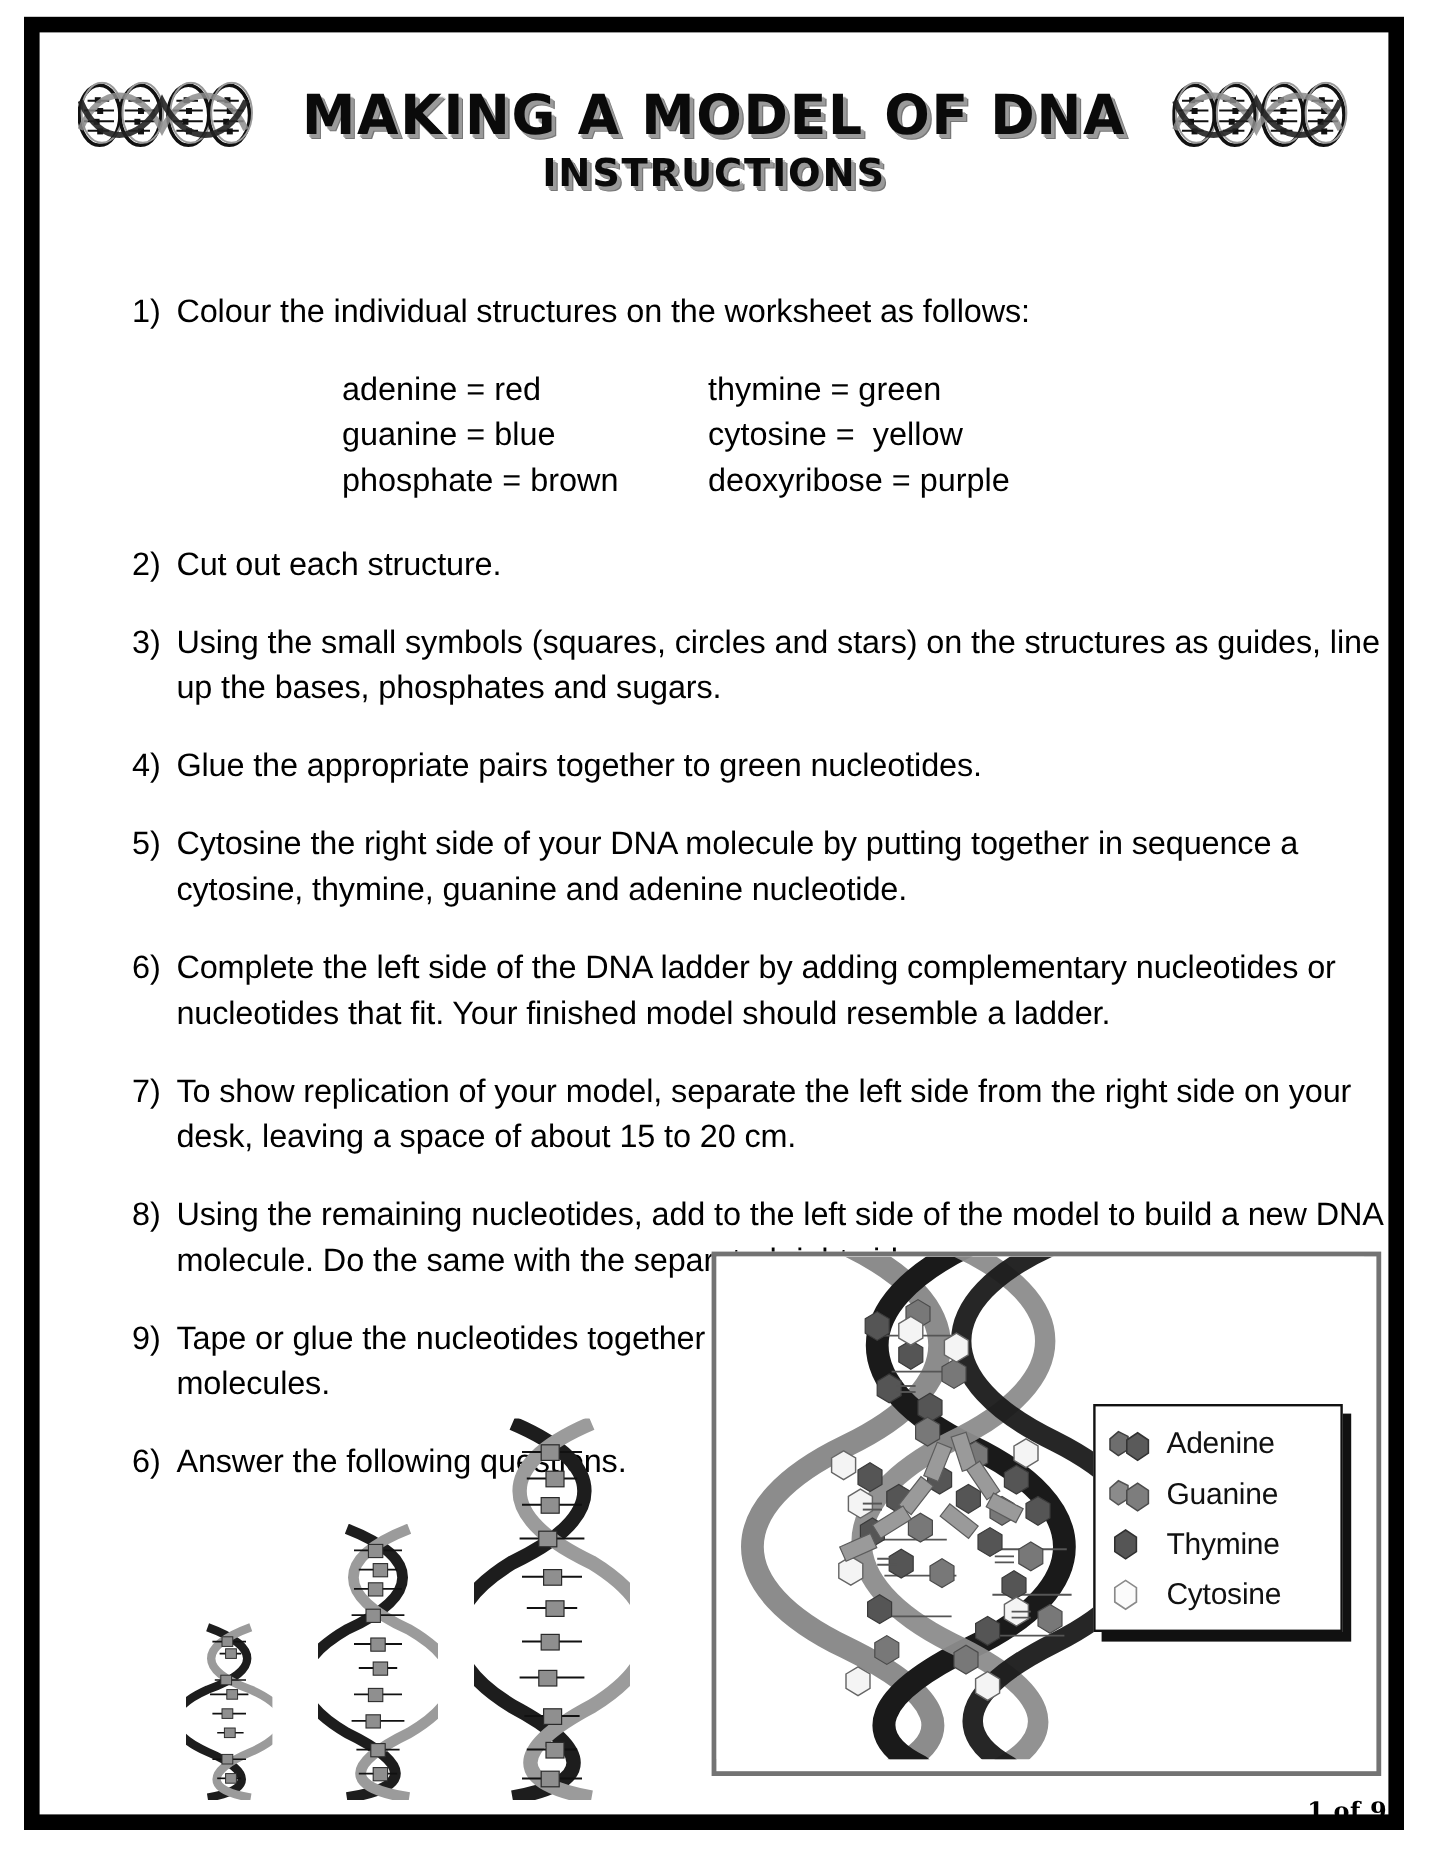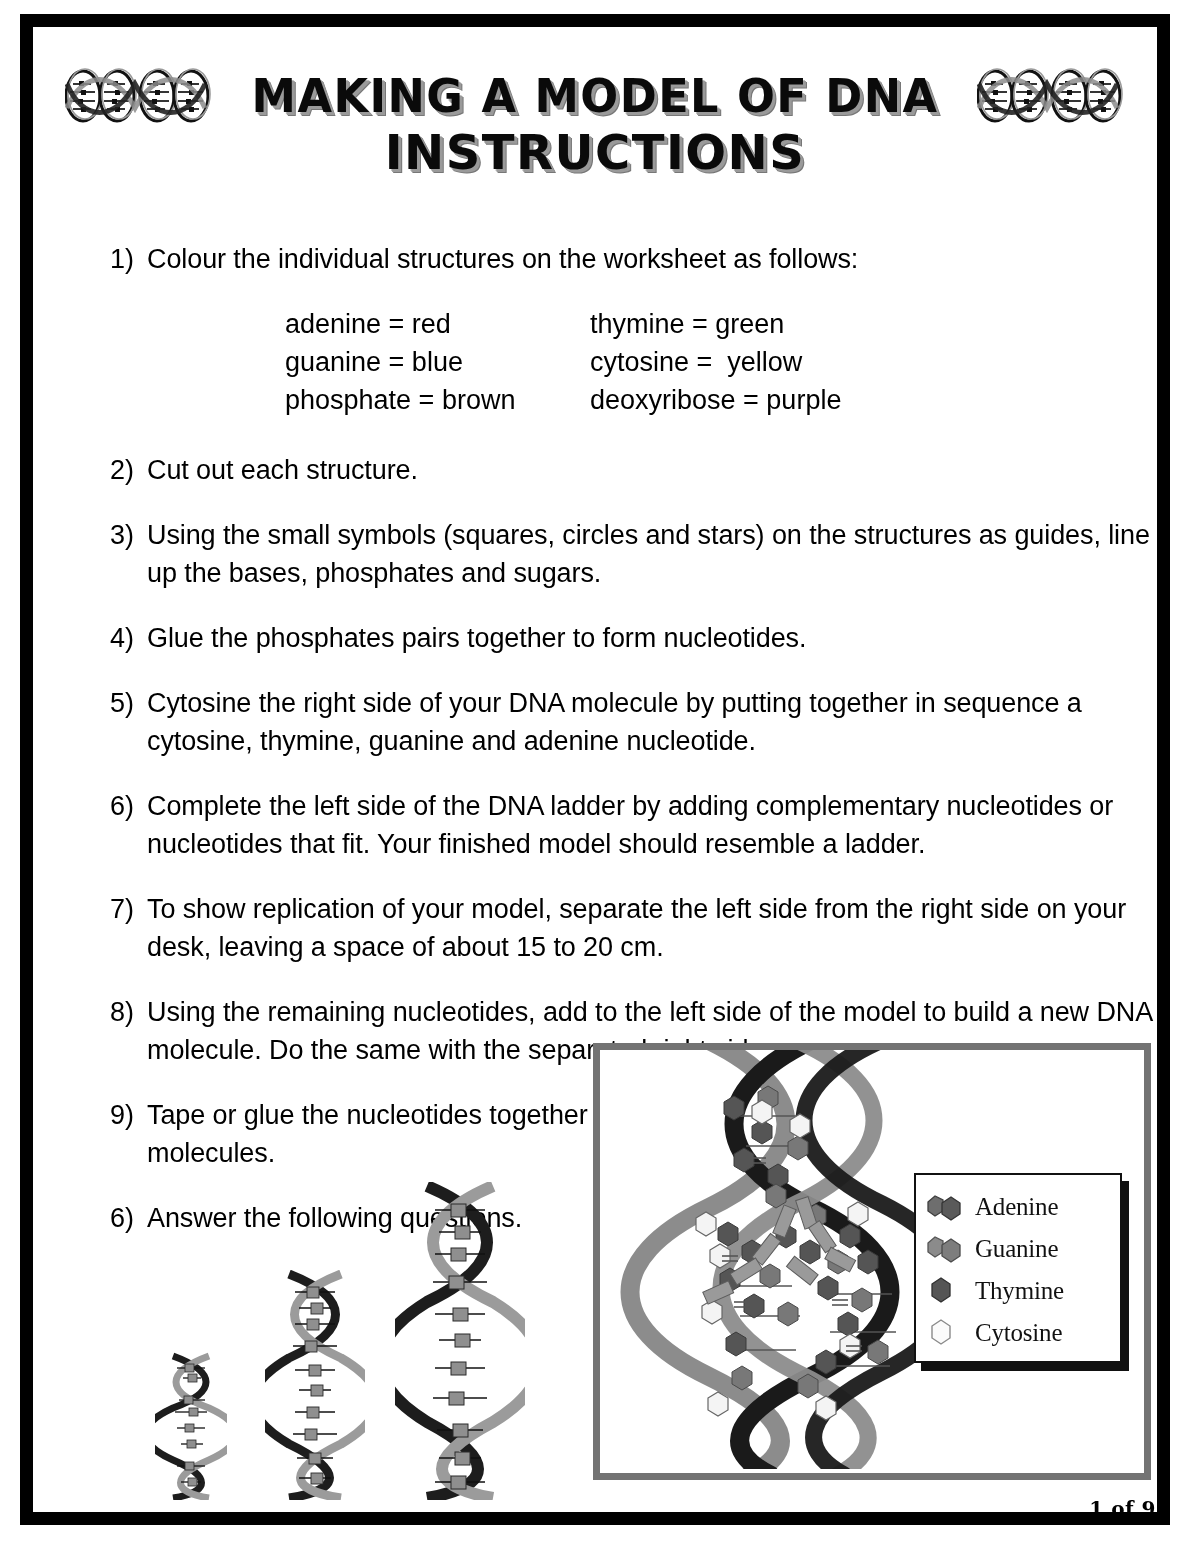--- a/index.html
+++ b/index.html
@@ -67,21 +67,21 @@
     transform: scaleX(0.97);
   }
   .subtitle-text {
     position: absolute;
     left: 0;
     top: 68px;
     width: 100%;
     text-align: center;
     font-family: "DejaVu Sans", sans-serif;
     font-weight: bold;
-    font-size: 48px;
+    font-size: 32px;
     letter-spacing: 1.5px;
     line-height: 1;
     color: #0a0a0a;
     text-shadow:
        3px 3px 0 #9a9a9a,
        4px 4px 0 #777777,
        2px 2px 0 #bdbdbd;
     white-space: nowrap;
   }
   .helix-deco {
@@ -141,25 +141,24 @@
   #mini-2 { left: 120px; width: 100px; height: 230px; }
   #mini-3 { left: 250px; width: 130px; height: 318px; }
 
   
   #dna-figure {
     position: absolute;
     left: 593px;
     top: 1043px;
     width: 558px;
     height: 437px;
-    border: 7px solid #737373;
+    border: 4px solid #737373;
     box-sizing: border-box;
     background: #ffffff;
     overflow: hidden;
-    font-family: Liberation Serif, serif;
   }
   #dna-figure svg { display: block; }
 
   
   #legend-box {
     position: absolute;
     left: 314px;
     top: 123px;
     width: 208px;
     height: 190px;
@@ -281,21 +280,21 @@
       <span class="body">Cut out each structure.</span>
     </div>
 
     <div class="instr">
       <span class="num">3)</span>
       <span class="body">Using the small symbols (squares, circles and stars) on the structures as guides, line up the bases, phosphates and sugars.</span>
     </div>
 
     <div class="instr">
       <span class="num">4)</span>
-      <span class="body">Glue the phosphates pairs together to form nucleotides.</span>
+      <span class="body">Glue the appropriate pairs together to green nucleotides.</span>
     </div>
 
     <div class="instr">
       <span class="num">5)</span>
       <span class="body">Cytosine the right side of your DNA molecule by putting together in sequence a cytosine, thymine, guanine and adenine nucleotide.</span>
     </div>
 
     <div class="instr">
       <span class="num">6)</span>
       <span class="body">Complete the left side of the DNA ladder by adding complementary nucleotides or nucleotides that fit.  Your finished model should resemble a ladder.</span>

